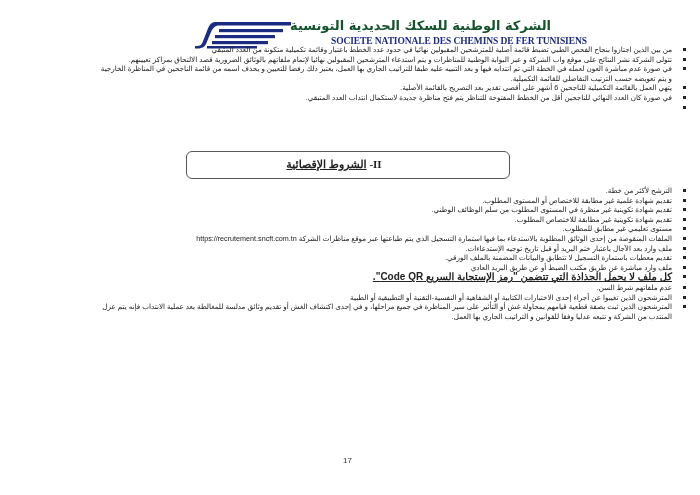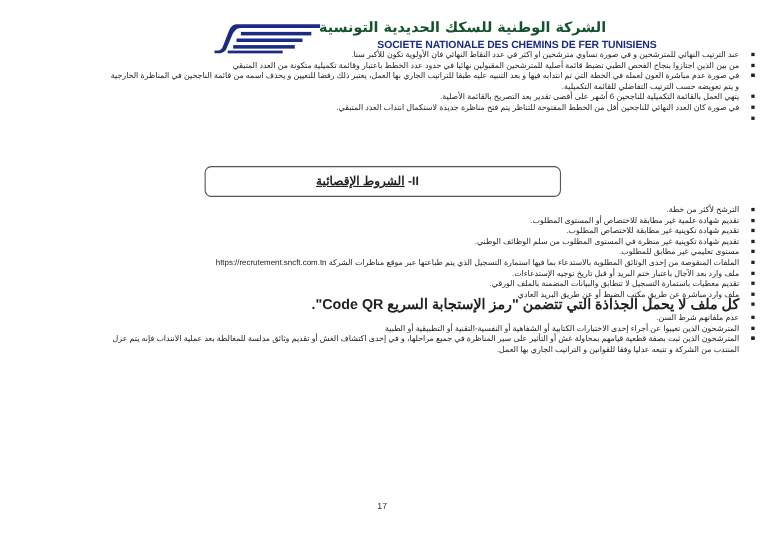--- a/index.html
+++ b/index.html
@@ -2,35 +2,35 @@
 <html><head>
 <meta charset="utf-8">
 <style>
   html, body { margin:0; padding:0; background:#ffffff; }
   body { width:700px; height:495px; position:relative; overflow:hidden;
          font-family:"DejaVu Sans", sans-serif; color:#111; }
   .header { position:absolute; left:193px; top:18px; width:360px; height:32px; }
   .logo { position:absolute; left:0; top:2px; width:100px; height:30px; }
   .org-ar { position:absolute; left:148px; top:0; width:210px; text-align:right;
             font-size:13px; font-weight:bold; color:#14532d; direction:rtl; white-space:nowrap; }
-  .org-fr { position:absolute; left:138px; top:18px; font-family:Liberation Sans, sans-serif;
-            font-size:9.5px; font-weight:bold; color:#1c2b82; white-space:nowrap; letter-spacing:-0.1px;margin-left:12px; }
+  .org-fr { position:absolute; left:138px; top:18px; font-family:Liberation Serif, serif;
+            font-size:9.5px; font-weight:bold; color:#1c2b82; white-space:nowrap; letter-spacing:-0.1px; }
   ul.list { position:absolute; margin:0; padding:0; list-style:none; direction:rtl;
             font-family:"Liberation Sans", sans-serif; font-size:7.2px; line-height:9.6px; color:#222; }
   ul.list li { position:relative; padding-right:14px; white-space:nowrap; }
   ul.list li .bullet { position:absolute; right:0; top:3px; width:3px; height:3px; background:#222; }
   ul.list li.cont { padding-right:14px;text-align:right; }
   .list1 { right:14px; top:45px; width:640px; }
   .list2 { right:14px; top:186px; width:640px; }
   .list2 li.in { padding-right:14px; }
-  .bold { font-weight:bold; font-size:13px; }
+  .bold { font-weight:bold; font-size:10px;text-decoration:underline; }
   .section-box { position:absolute; left:186px; top:151px; width:324px; height:28px;
                  border:1.5px solid #555; border-radius:6px; box-sizing:border-box; }
   .section-title { position:absolute; left:0; right:0; top:6px; text-align:center; direction:rtl;
-                   font-family:Liberation Sans, sans-serif; font-size:11px; font-weight:bold; color:#222; }
+                   font-family:Liberation Serif, serif; font-size:11px; font-weight:bold; color:#222; }
   .section-title .t { text-decoration:underline; }
   .section-title .n { margin-right:28px; }
   .page-num { position:absolute; left:343px; top:456px; font-family:"Liberation Sans", sans-serif;
               font-size:8px; color:#333; }
 </style>
 </head>
 <body>
 
 <div class="header">
   <svg class="logo" viewBox="0 0 100 30">
@@ -40,42 +40,42 @@
       <rect x="22" y="15" width="60" height="3.2"></rect>
       <rect x="19" y="21" width="56" height="3.2"></rect>
       <rect x="14" y="26" width="50" height="2.5"></rect>
     </g>
   </svg>
   <div class="org-ar">الشركة الوطنية للسكك الحديدية التونسية</div>
   <div class="org-fr">SOCIETE NATIONALE DES CHEMINS DE FER TUNISIENS</div>
 </div>
 
 <ul class="list list1">
-  <li><span class="bullet"></span><span>عند الترتيب النهائي للمترشحين و في صورة تساوي مترشحين او اكثر في عدد النقاط النهائي فان الأولوية تكون للأكبر سنا.</span></li>
+  <li><span class="bullet"></span></li>
   <li><span class="bullet"></span><span>من بين الذين اجتازوا بنجاح الفحص الطبي تضبط قائمة أصلية للمترشحين المقبولين نهائيا في حدود عدد الخطط باعتبار وقائمة تكميلية متكونة من العدد المتبقي</span></li>
-  <li><span class="bullet"></span></li>
+  <li><span class="bullet"></span><span>تتولى الشركة نشر النتائج على موقع واب الشركة و عبر البوابة الوطنية للمناظرات و يتم استدعاء المترشحين المقبولين نهائيا لإتمام ملفاتهم بالوثائق الضرورية قصد الالتحاق بمراكز تعيينهم.</span></li>
   <li><span class="bullet"></span><span>في صورة عدم مباشرة العون لعمله في الخطة التي تم انتدابه فيها و بعد التنبيه عليه طبقا للتراتيب الجاري بها العمل، يعتبر ذلك رفضا للتعيين و يحذف اسمه من قائمة الناجحين في المناظرة الخارجية</span></li>
   <li class="cont"><span>و يتم تعويضه حسب الترتيب التفاضلي للقائمة التكميلية.</span></li>
   <li><span class="bullet"></span><span>يتهي العمل بالقائمة التكميلية للناجحين 6 أشهر على أقصى تقدير بعد التصريح بالقائمة الأصلية.</span></li>
   <li><span class="bullet"></span><span>في صورة كان العدد النهائي للناجحين أقل من الخطط المفتوحة للتناظر يتم فتح مناظرة جديدة لاستكمال انتداب العدد المتبقي.</span></li>
   <li><span class="bullet"></span><span>&nbsp;</span></li>
 </ul>
 
 <div class="section-box">
   <div class="section-title">
     <span class="n">II-</span>
     <span class="t">الشروط الإقصائية</span>
   </div>
 </div>
 
 <ul class="list list2">
   <li class="in"><span class="bullet"></span><span>الترشح لأكثر من خطة.</span></li>
   <li class="in"><span class="bullet"></span><span>تقديم شهادة علمية غير مطابقة للاختصاص أو المستوى المطلوب.</span></li>
+  <li class="in"><span class="bullet"></span><span>تقديم شهادة تكوينية غير منظرة في المستوى المطلوب من سلم الوظائف الوطني.</span></li>
   <li class="in"><span class="bullet"></span><span>تقديم شهادة تكوينية غير مطابقة للاختصاص المطلوب.</span></li>
-  <li class="in"><span class="bullet"></span><span>تقديم شهادة تكوينية غير منظرة في المستوى المطلوب من سلم الوظائف الوطني.</span></li>
   <li class="in"><span class="bullet"></span><span>مستوى تعليمي غير مطابق للمطلوب.</span></li>
   <li class="in"><span class="bullet"></span><span>الملفات المنقوصة من إحدى الوثائق المطلوبة بالاستدعاء بما فيها استمارة التسجيل الذي يتم طباعتها عبر موقع مناظرات الشركة https://recrutement.sncft.com.tn</span></li>
   <li class="in"><span class="bullet"></span><span>ملف وارد بعد الآجال باعتبار ختم البريد أو قبل تاريخ توجيه الإستدعاءات.</span></li>
   <li class="in"><span class="bullet"></span><span>تقديم معطيات باستمارة التسجيل لا تتطابق والبيانات المضمنة بالملف الورقي.</span></li>
   <li class="in"><span class="bullet"></span><span>ملف وارد مباشرة عن طريق مكتب الضبط أو عن طريق البريد العادي</span></li>
   <li class="in"><span class="bullet"></span><span class="bold">كل ملف لا يحمل الجذاذة التي تتضمن "رمز الإستجابة السريع Code QR".</span></li>
   <li class="in"><span class="bullet"></span><span>عدم ملفاتهم شرط السن.</span></li>
   <li class="in"><span class="bullet"></span><span>المترشحون الذين تغيبوا عن أجراء إحدى الاختبارات الكتابية أو الشفاهية أو النفسية-التقنية أو التطبيقية أو الطبية</span></li>
   <li class="in"><span class="bullet"></span></li>
   <li class="in"><span class="bullet"></span><span>المترشحون الذين ثبت بصفة قطعية قيامهم بمحاولة غش أو التأثير على سير المناظرة في جميع مراحلها، و في إحدى اكتشاف الغش أو تقديم وثائق مدلسة للمغالطة بعد عملية الانتداب فإنه يتم عزل</span></li>

